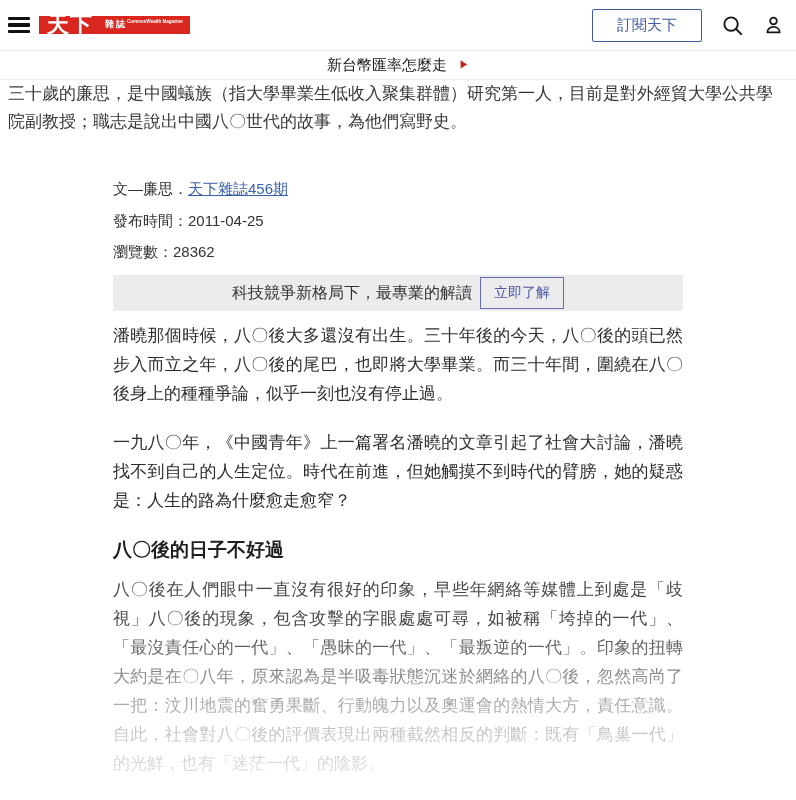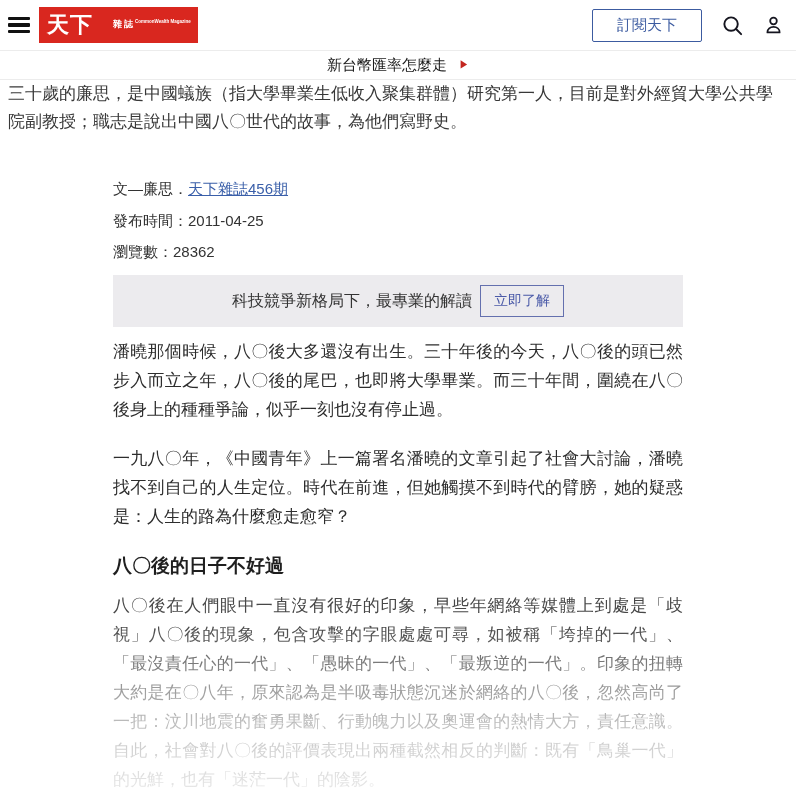--- a/index.html
+++ b/index.html
@@ -18,22 +18,22 @@
     padding:0 12px 0 8px;
   }
   .hamburger {
     width:22px; height:16px; background:none; border:none; padding:0;
     display:flex; flex-direction:column; justify-content:space-between;
     cursor:pointer; margin-right:9px;
   }
   .hamburger span { display:block; height:3.2px; background:#111; border-radius:1px; }
   .logo {
     background:#d9271f; color:#fff; text-decoration:none;
-    height:36px; padding:3px 7px 3px 8px;
-    display:flex; align-items:center; gap:20px; cursor:pointer;
+    height:18px; padding:3px 7px 3px 8px;
+    display:flex; align-items:center; gap:12px; cursor:pointer;
   }
   .logo-main { font-size:22px; font-weight:bold; letter-spacing:1px; line-height:1; font-family:"Liberation Serif", serif; }
   .logo-side { display:flex; flex-direction:row; justify-content:center; line-height:1.1; }
   .logo-sub { font-size:9px; font-weight:bold; letter-spacing:2px; }
   .logo-en { font-size:4.5px; font-weight:bold; }
   .header-right { margin-left:auto; display:flex; align-items:center; gap:19px; }
   .subscribe {
     border:1px solid #3c5ba0; color:#3c5ba0; background:#fff;
     font-size:15px; padding:6px 24px; border-radius:2px; cursor:pointer;
   }
@@ -59,21 +59,21 @@
     margin:12px 0 14px; letter-spacing:1px;
   }
   .article-desc { font-size:17px; line-height:28px; color:#383838; margin:0; }
 
   .article-col { width:570px; margin:0 auto; padding-top:44px; }
   .byline { font-size:15px; color:#333; margin:0 0 13px; }
   .issue-link { color:#3a5fa9; text-decoration:underline; cursor:pointer; }
   .meta-row { font-size:15px; color:#333; margin:0 0 12px; }
 
   .ad-banner {
-    margin-top:13px; height:52px; background:#ecebee;
+    margin-top:13px; height:36px; background:#ecebee;
     display:flex; align-items:center; justify-content:center; gap:8px;
   }
   .ad-text { font-size:16px; color:#333; }
   .ad-cta {
     border:1px solid #6470ae; color:#4a5aa8; background:transparent;
     font-size:14px; padding:6px 13px; cursor:pointer;
   }
 
   .body-p { font-size:17px; line-height:29px; color:#2d2d2d; margin:10px 0 0; text-align:justify; }
   .body-p.first { margin-top:20px; }

